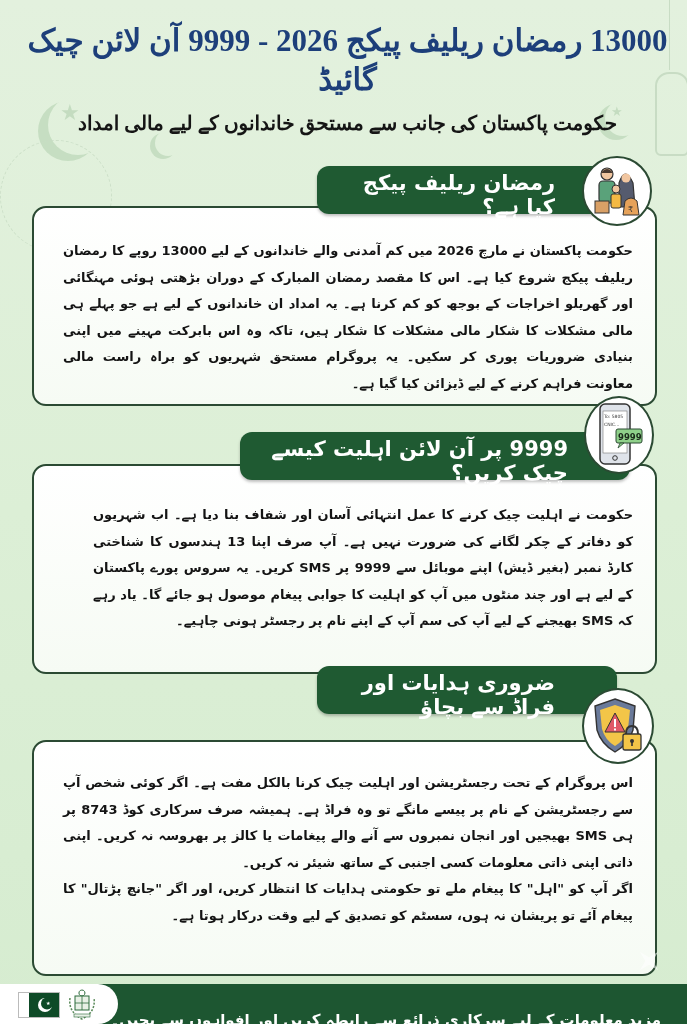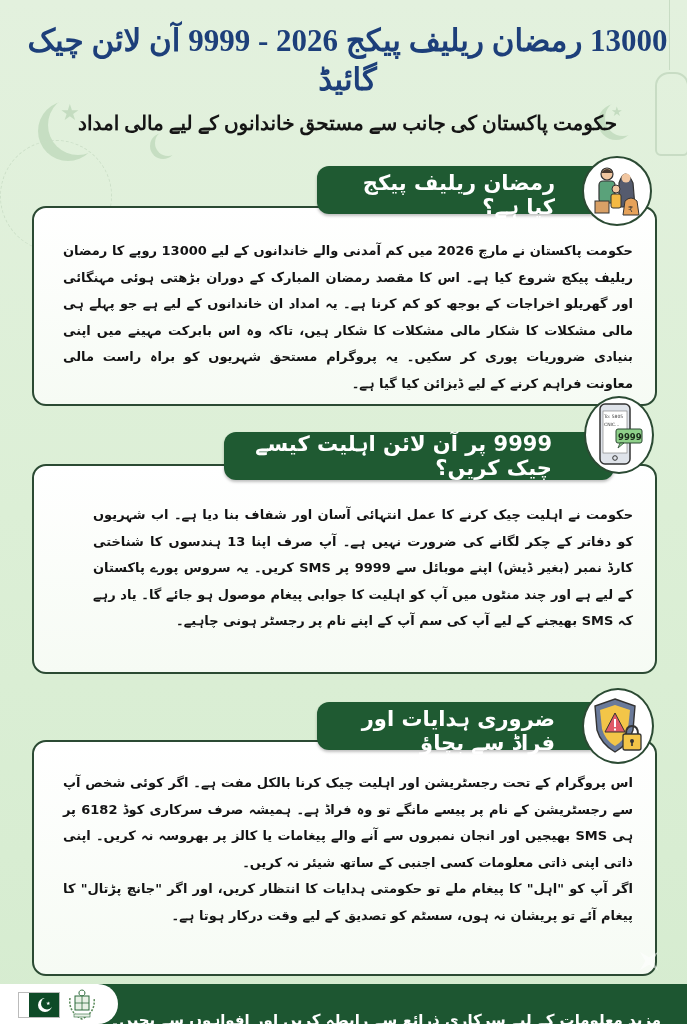--- a/index.html
+++ b/index.html
@@ -109,43 +109,43 @@
     <path d="M38 40 Q44 34 50 40 L52 54 L36 54 Z" fill="#e6a25a" stroke="#333" stroke-width="1"></path>
     <text x="41" y="51" font-size="8" fill="#333" font-family="DejaVu Sans, sans-serif">₹</text>
   </svg>
 </div>
 
 <div class="card" style="top:464px;height:210px;padding-left:30px;">
   <div class="card-body" style="padding-top:36px;">
     <p>حکومت نے اہلیت چیک کرنے کا عمل انتہائی آسان اور شفاف بنا دیا ہے۔ اب شہریوں کو دفاتر کے چکر لگانے کی ضرورت نہیں ہے۔ آپ صرف اپنا 13 ہندسوں کا شناختی کارڈ نمبر (بغیر ڈیش) اپنے موبائل سے 9999 پر SMS کریں۔ یہ سروس پورے پاکستان کے لیے ہے اور چند منٹوں میں آپ کو اہلیت کا جوابی پیغام موصول ہو جائے گا۔ یاد رہے کہ SMS بھیجنے کے لیے آپ کی سم آپ کے اپنے نام پر رجسٹر ہونی چاہیے۔</p>
   </div>
 </div>
-<div class="banner" style="left:224px;top:432px;width:390px;align-items:flex-end;">
+<div class="banner" style="left:240px;top:432px;width:390px;">
   <span>9999 پر آن لائن اہلیت کیسے چیک کریں؟</span>
 </div>
 <div class="icon-circle" style="left:584px;top:396px;width:70px;height:78px;">
   <svg width="50" height="66" viewBox="0 0 50 66">
     <rect x="6" y="2" width="30" height="60" rx="5" fill="#dfe3ea" stroke="#333" stroke-width="1.5"></rect>
     <rect x="9" y="9" width="24" height="42" fill="#fff" stroke="#777" stroke-width="0.6"></rect>
     <text x="10" y="16" font-size="4.5" fill="#333" font-family="DejaVu Sans, sans-serif">To: 5805</text>
     <text x="10" y="24" font-size="4.5" fill="#333" font-family="DejaVu Sans, sans-serif">CNIC...</text>
     <circle cx="21" cy="56" r="2.3" fill="none" stroke="#333" stroke-width="1"></circle>
     <rect x="22" y="27" width="26" height="14" rx="2" fill="#8fd08a" stroke="#2b4a33" stroke-width="1"></rect>
     <path d="M26 41 L24 46 L30 41 Z" fill="#8fd08a" stroke="#2b4a33" stroke-width="0.8"></path>
     <text x="24" y="38" font-size="8.5" font-weight="bold" fill="#1a2a1a" font-family="DejaVu Sans, sans-serif">9999</text>
   </svg>
 </div>
 
 <div class="card" style="top:740px;height:236px;">
   <div class="card-body" style="padding-top:28px;">
-    <p>اس پروگرام کے تحت رجسٹریشن اور اہلیت چیک کرنا بالکل مفت ہے۔ اگر کوئی شخص آپ سے رجسٹریشن کے نام پر پیسے مانگے تو وہ فراڈ ہے۔ ہمیشہ صرف سرکاری کوڈ 6182 پر ہی SMS بھیجیں اور انجان نمبروں سے آنے والے پیغامات یا کالز پر بھروسہ نہ کریں۔ اپنی ذاتی اپنی ذاتی معلومات کسی اجنبی کے ساتھ شیئر نہ کریں۔</p>
+    <p>اس پروگرام کے تحت رجسٹریشن اور اہلیت چیک کرنا بالکل مفت ہے۔ اگر کوئی شخص آپ سے رجسٹریشن کے نام پر پیسے مانگے تو وہ فراڈ ہے۔ ہمیشہ صرف سرکاری کوڈ 8743 پر ہی SMS بھیجیں اور انجان نمبروں سے آنے والے پیغامات یا کالز پر بھروسہ نہ کریں۔ اپنی ذاتی اپنی ذاتی معلومات کسی اجنبی کے ساتھ شیئر نہ کریں۔</p>
     <p>اگر آپ کو "اہل" کا پیغام ملے تو حکومتی ہدایات کا انتظار کریں، اور اگر "جانچ پڑتال" کا پیغام آئے تو پریشان نہ ہوں، سسٹم کو تصدیق کے لیے وقت درکار ہوتا ہے۔</p>
   </div>
 </div>
-<div class="banner" style="left:317px;top:702px;width:300px;align-items:center;">
+<div class="banner" style="left:317px;top:666px;width:300px;align-items:center;">
   <span>ضروری ہدایات اور فراڈ سے بچاؤ</span>
 </div>
 <div class="icon-circle" style="left:582px;top:688px;width:72px;height:76px;">
   <svg width="58" height="60" viewBox="0 0 58 60">
     <path d="M26 3 L46 10 L44 34 Q40 48 26 56 Q12 48 8 34 L6 10 Z" fill="#6a7a9a" stroke="#333" stroke-width="1.4"></path>
     <path d="M26 9 L41 14 L39 33 Q36 44 26 50 Q16 44 13 33 L11 14 Z" fill="#f3c548"></path>
     <path d="M26 17 L36 36 L16 36 Z" fill="#e05a67" stroke="#333" stroke-width="1"></path>
     <rect x="25" y="23" width="2" height="8" fill="#fff"></rect>
     <rect x="25" y="32.5" width="2" height="2" fill="#fff"></rect>
     <path d="M37 38 Q37 30 43 30 Q49 30 49 38" fill="none" stroke="#333" stroke-width="2"></path>

